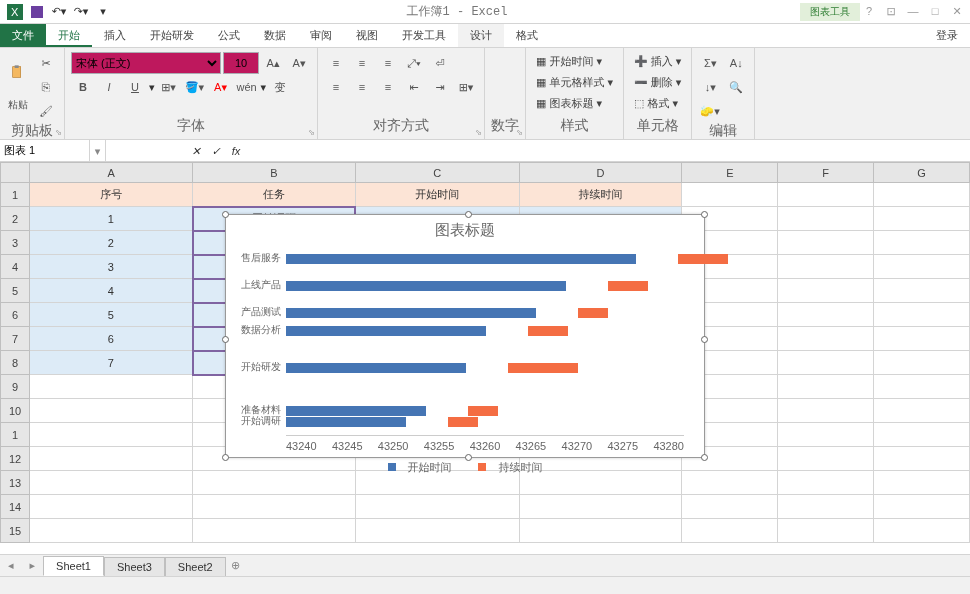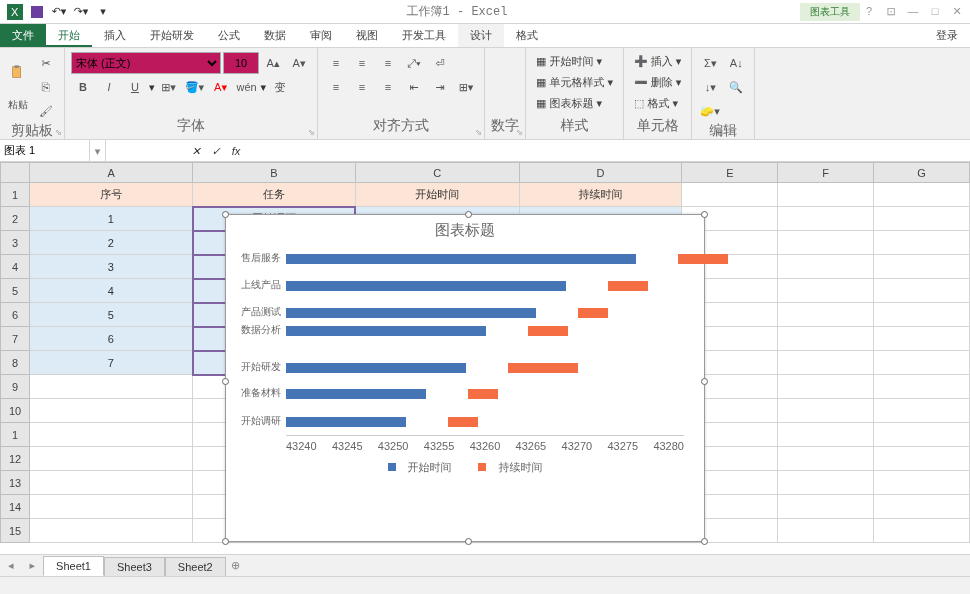--- a/index.html
+++ b/index.html
@@ -34,21 +34,21 @@
 .grid{position:relative;height:400px;overflow:hidden;background:#fff;}
 table.sheet{border-collapse:collapse;table-layout:fixed;}
 table.sheet th{background:#e6e6e6;border:1px solid #bfbfbf;font-weight:normal;text-align:center;height:20px;color:#444;}
 table.sheet td{border:1px solid #d4d4d4;text-align:center;height:24px;}
 th.rowh{width:30px;}
 .hdr-row th.c{width:170px;}
 .hdr-row th.c2{width:100px;}
 td.d1{background:#fce4d6;}
 td.d2{background:#ddebf7;}
 td.sel-border{border:2px solid #8064a2 !important;}
-.chart{position:absolute;left:225px;top:52px;width:480px;height:328px;background:#fff;border:1px solid #999;box-shadow:0 0 3px rgba(0,0,0,0.2);}
+.chart{position:absolute;left:225px;top:52px;width:480px;height:244px;background:#fff;border:1px solid #999;box-shadow:0 0 3px rgba(0,0,0,0.2);}
 .handle{position:absolute;width:7px;height:7px;background:#fff;border:1px solid #666;border-radius:50%;}
 .chart-title{text-align:center;font-size:15px;color:#666;padding:6px;}
 .plot{position:relative;margin:0 20px 0 60px;height:190px;border-bottom:1px solid #ccc;}
 .bar-row{position:absolute;left:0;height:10px;display:flex;gap:42px;}
 .bar-label{position:absolute;left:-60px;width:55px;text-align:right;font-size:10px;color:#666;top:-3px;}
 .b1{background:#4575b4;height:100%;}
 .b2{background:#f46d43;height:100%;}
 .xaxis{display:flex;justify-content:space-between;margin:4px 20px 0 60px;font-size:10px;color:#666;}
 .legend{text-align:center;margin-top:8px;font-size:10px;color:#666;}
 .legend span{margin:0 6px;}
@@ -437,21 +437,21 @@
         <div class="bar-row" style="top: 80px;">
           <span class="bar-label">数据分析</span>
           <div class="b1" style="width:200px"></div>
           <div class="b2" style="width:40px"></div>
         </div>
         <div class="bar-row" style="top: 116.714px;">
           <span class="bar-label">开始研发</span>
           <div class="b1" style="width:180px"></div>
           <div class="b2" style="width:70px"></div>
         </div>
-        <div class="bar-row" style="top: 143px; justify-content: flex-end;">
+        <div class="bar-row" style="top: 160px; justify-content: flex-end;">
           <span class="bar-label">准备材料</span>
           <div class="b1" style="width:140px"></div>
           <div class="b2" style="width:30px"></div>
         </div>
         <div class="bar-row" style="top: 171px;">
           <span class="bar-label">开始调研</span>
           <div class="b1" style="width:120px"></div>
           <div class="b2" style="width:30px"></div>
         </div>
       </div>

